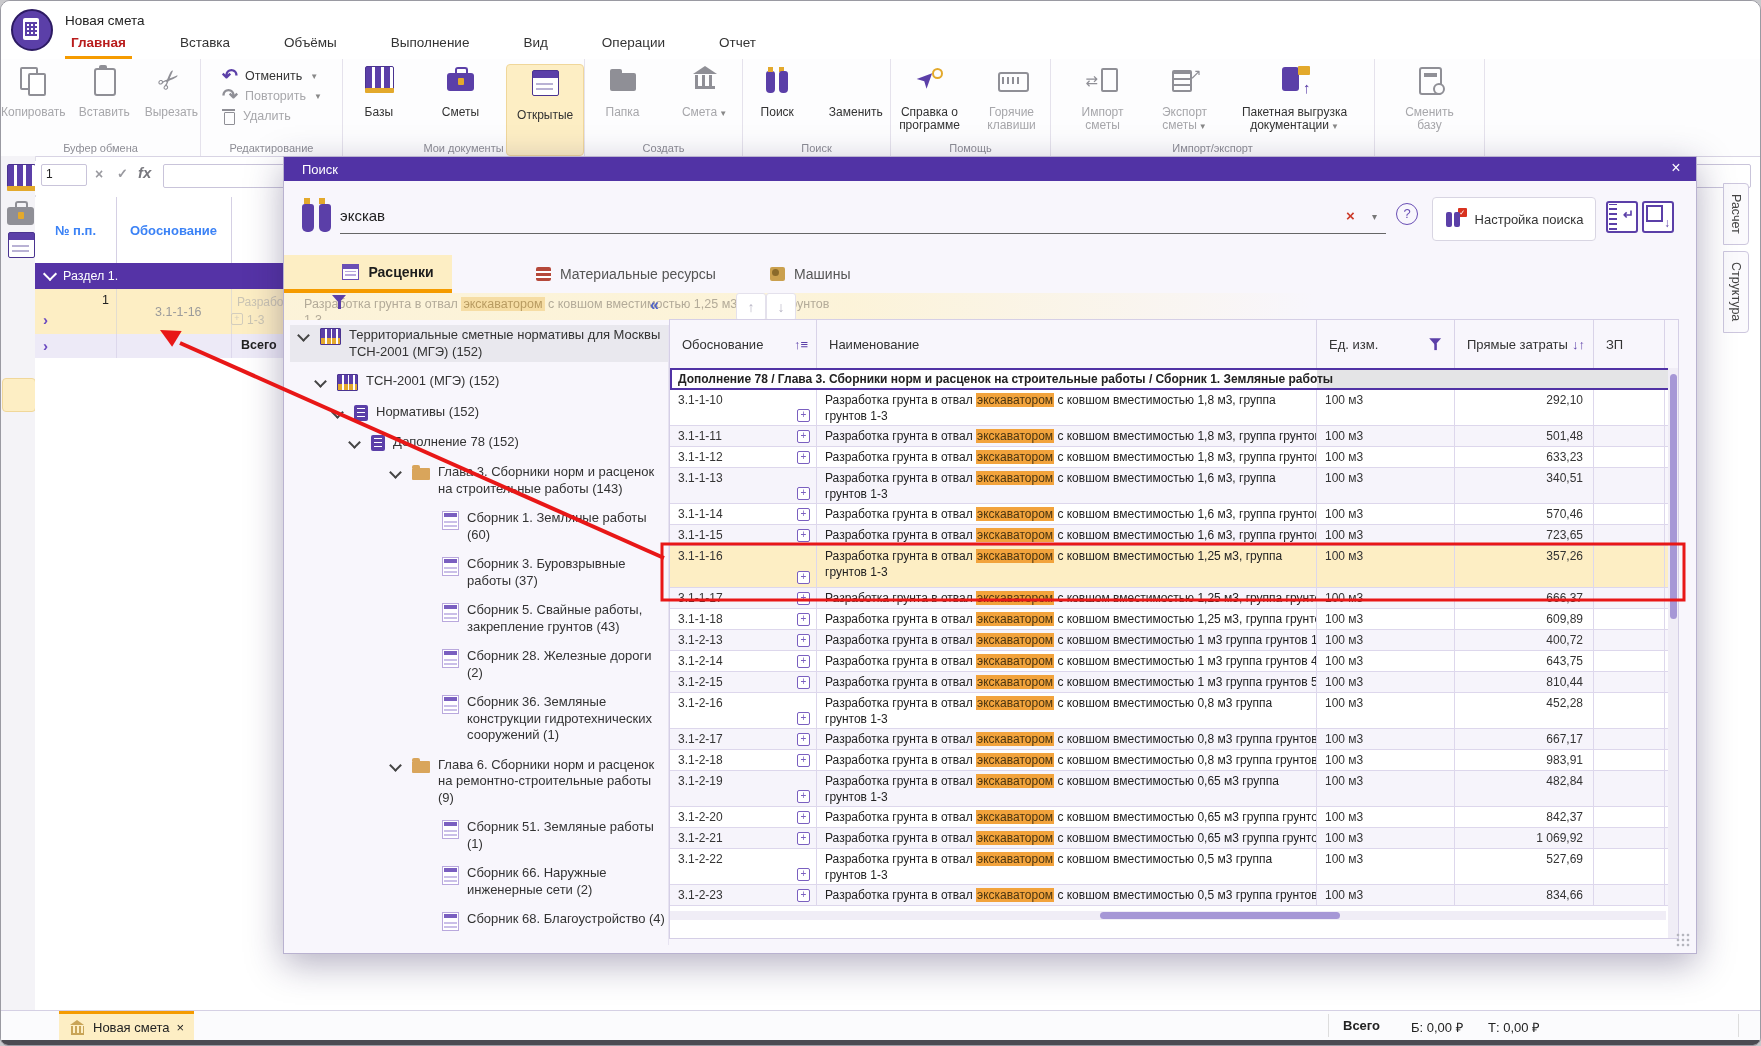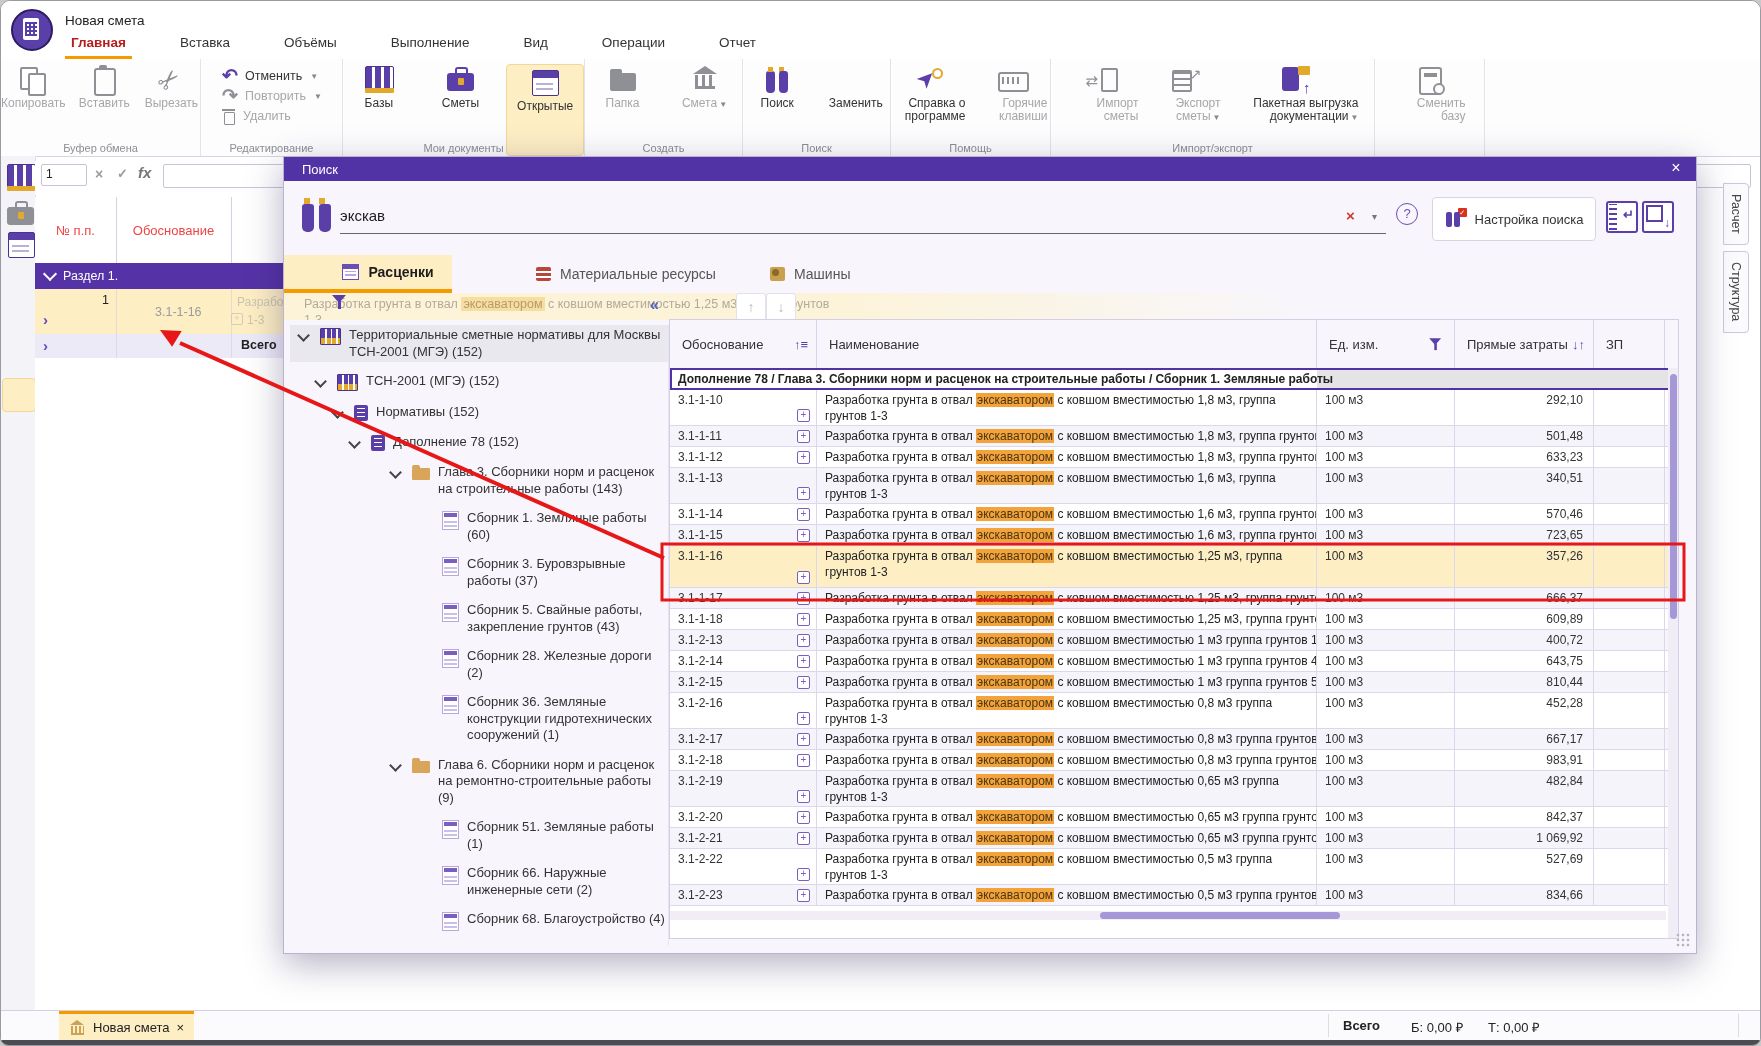--- a/index.html
+++ b/index.html
@@ -16,21 +16,21 @@
   .rtabs{position:absolute;left:64px;top:30px;right:0;height:28px;display:flex;gap:42px;border-bottom:1px solid #eceaf2}
   .rtab{font-size:13.5px;color:#333;padding:4px 6px 8px;position:relative;cursor:default}
   .rtab.active{font-weight:bold;color:#b91c1c}
   .rtab.active::after{content:"";position:absolute;left:0;right:0;bottom:0;height:3px;background:#f59b00}
   
   .ribbon{position:absolute;left:0;top:58px;right:0;height:97px;background:#fdfdfe;border-bottom:1px solid #d8d4e4;display:flex}
   .tgroup{position:relative;border-right:1px solid #e5e2ec;height:100%;box-sizing:border-box;padding-top:5px;display:flex;justify-content:center;gap:10px}
   .glab{position:absolute;bottom:2px;left:0;right:0;text-align:center;font-size:11px;color:#8d8d95}
   .tbtn{display:flex;flex-direction:column;align-items:center;width:72px;cursor:pointer}
   .tbtn.wide{width:128px}
-  .tbtn .tlab{font-size:12px;color:#333;margin-top:1px;text-align:right;line-height:13px;max-width:130px}
+  .tbtn .tlab{font-size:12px;color:#333;margin-top:10px;text-align:center;line-height:13px;max-width:130px}
   .tbtn.dis .tlab{color:#a7a7ab}
   .tbtn.sel{background:#fdeec4;border:1px solid #f0d79a;border-radius:4px;padding:2px 2px 16px}
   .dd{font-size:8px;color:#888;margin-left:2px}
   .stack{display:flex;flex-direction:column;gap:4px;padding-top:4px}
   .srow{display:flex;align-items:center;gap:6px;font-size:12.5px;color:#333;cursor:pointer}
   .srow.dis{color:#a7a7ab}
   
   .ic{position:relative;width:34px;height:32px;color:#8f8f96;flex:none}
   .en .ic{color:#5b3fa8}
   .ic .acc{display:none}
@@ -86,21 +86,21 @@
   .mini .ic{transform:scale(.8);transform-origin:0 0}
   .minisel{position:absolute;left:1px;top:222px;width:32px;height:32px;background:#fdeec4;border:1px solid #f0d79a;border-radius:4px}
   .fbar{position:absolute;left:34px;top:160px;right:0;height:34px;background:#fff}
   .fnum{position:absolute;left:6px;top:3px;width:46px;height:22px;border:1px solid #c9c4da;border-radius:2px;font-size:12px;color:#222;padding:2px 4px;box-sizing:border-box}
   .fx1{position:absolute;left:60px;top:5px;color:#9a9aa0;font-size:14px;font-weight:bold}
   .fx2{position:absolute;left:82px;top:5px;color:#9a9aa0;font-size:13px;font-weight:bold}
   .fx3{position:absolute;left:103px;top:3px;color:#77777d;font-size:15px;font-weight:bold;font-style:italic}
   .finput{position:absolute;left:128px;top:3px;width:1586px;height:22px;border:1px solid #c9c4da;border-radius:2px;background:#fff}
   .sheet{position:absolute;left:34px;top:196px;right:0;bottom:34px;background:#fff}
   .shead{position:absolute;left:0;top:0;width:1656px;height:66px;border-bottom:1px solid #d5d0e4}
-  .scell{position:absolute;top:0;height:66px;border-right:1px solid #d5d0e4;display:flex;align-items:center;justify-content:center;font-size:13px;color:#ef4444;font-weight:normal}
+  .scell{position:absolute;top:0;height:66px;border-right:1px solid #d5d0e4;display:flex;align-items:center;justify-content:center;font-size:13px;color:#3b82f6;font-weight:bold}
   .srazdel{position:absolute;left:0;top:66px;width:1656px;height:26px;background:#5533a6;color:#fff;font-size:12.5px;display:flex;align-items:center;gap:8px;padding-left:10px;box-sizing:border-box}
   .srow1{position:absolute;left:0;top:92px;width:1656px;height:45px;background:#fdeec4}
   .srow2{position:absolute;left:0;top:137px;width:1656px;height:24px;background:#edeaf7}
   .svline{position:absolute;top:0;bottom:0;width:1px;background:#e3ddd0}
   .chevw{width:8px;height:8px;border-right:2px solid #fff;border-bottom:2px solid #fff;transform:rotate(45deg);margin-top:-4px}
   .gt{color:#6a49c0;font-weight:bold;font-size:15px}
   
   .vtab{position:absolute;left:1722px;width:26px;background:#fbfafd;border:1px solid #cdc7de;border-radius:0 4px 4px 0;
     writing-mode:vertical-rl;font-size:12.5px;color:#444;display:flex;align-items:center;justify-content:center;padding:10px 2px;box-sizing:border-box}
   

